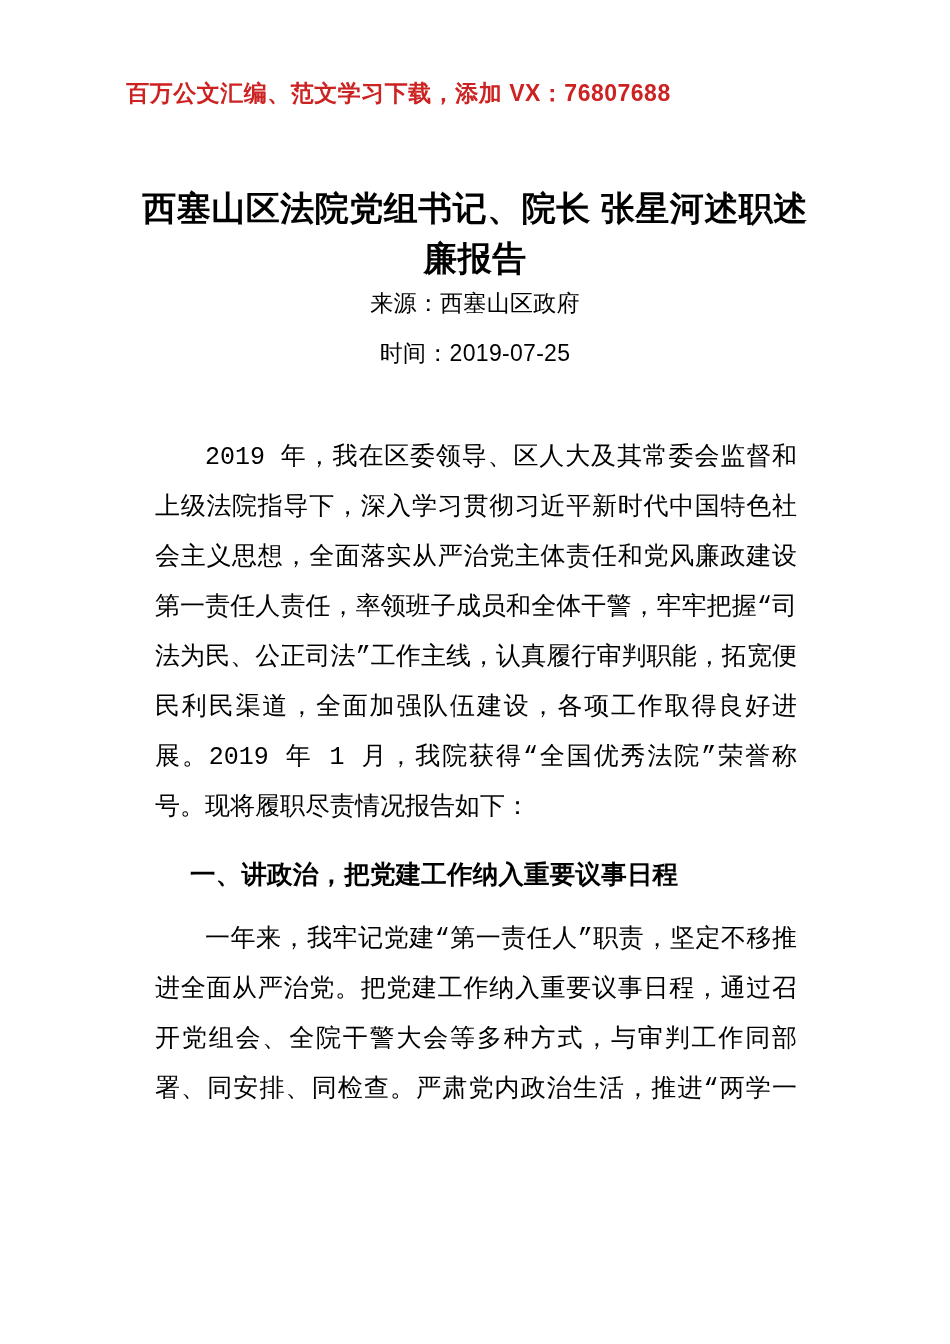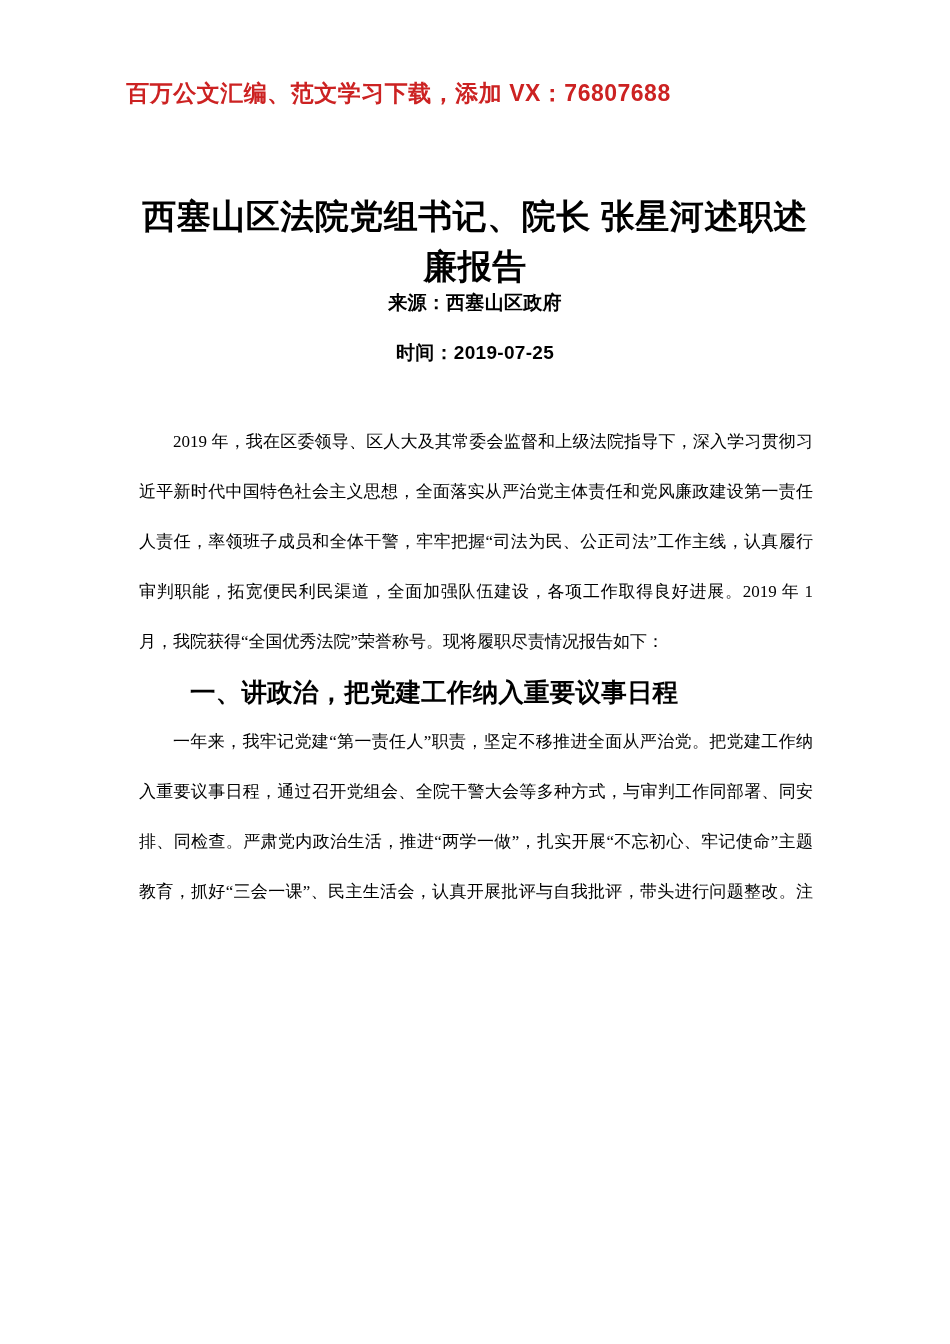--- a/index.html
+++ b/index.html
@@ -35,66 +35,66 @@
     font-weight: 700;
     letter-spacing: 0.5px;
     line-height: 34px;
     white-space: nowrap;
     font-family: "Liberation Sans", "DejaVu Sans", sans-serif;
   }
 
   
   .doc-title {
     position: absolute;
-    top: 168px;
+    top: 160px;
     left: 140px;
     width: 670px;
     text-align: center;
     font-size: 34px;
     font-weight: 900;
     line-height: 50px;
     letter-spacing: 0.5px;
     font-family: "Liberation Sans", "DejaVu Sans", sans-serif;
   }
 
   
   .meta-block {
     position: absolute;
     top: 278px;
     left: 140px;
     width: 670px;
     text-align: center;
   }
   .meta-line {
-    font-size: 19px;
+    font-size: 23px;
     line-height: 50px;
-    font-weight: 700;
+    font-weight: 400;
     letter-spacing: 0.3px;
     font-family: "Liberation Sans", "DejaVu Sans", sans-serif;
   }
 
   
   .body-copy {
     position: absolute;
     top: 417px;
     left: 139px;
     width: 674px;
   }
 
   .para {
-    font-size: 17px;
+    font-size: 25px;
     line-height: 50px;
     text-align: justify;
     text-align-last: left;
     text-justify: inter-ideograph;
-    margin: 0;
+    margin: 16px;
     text-indent: 2em;
     letter-spacing: 0px;
     font-weight: 400;
-    font-family: Liberation Serif, serif;
+    font-family: Liberation Mono, monospace;
   }
 
   .heading {
     font-size: 25.5px;
     line-height: 50px;
     margin: 0;
     text-indent: 2em;
     font-weight: 800;
     letter-spacing: 0.2px;
     font-family: "Liberation Sans", "DejaVu Sans", sans-serif;

